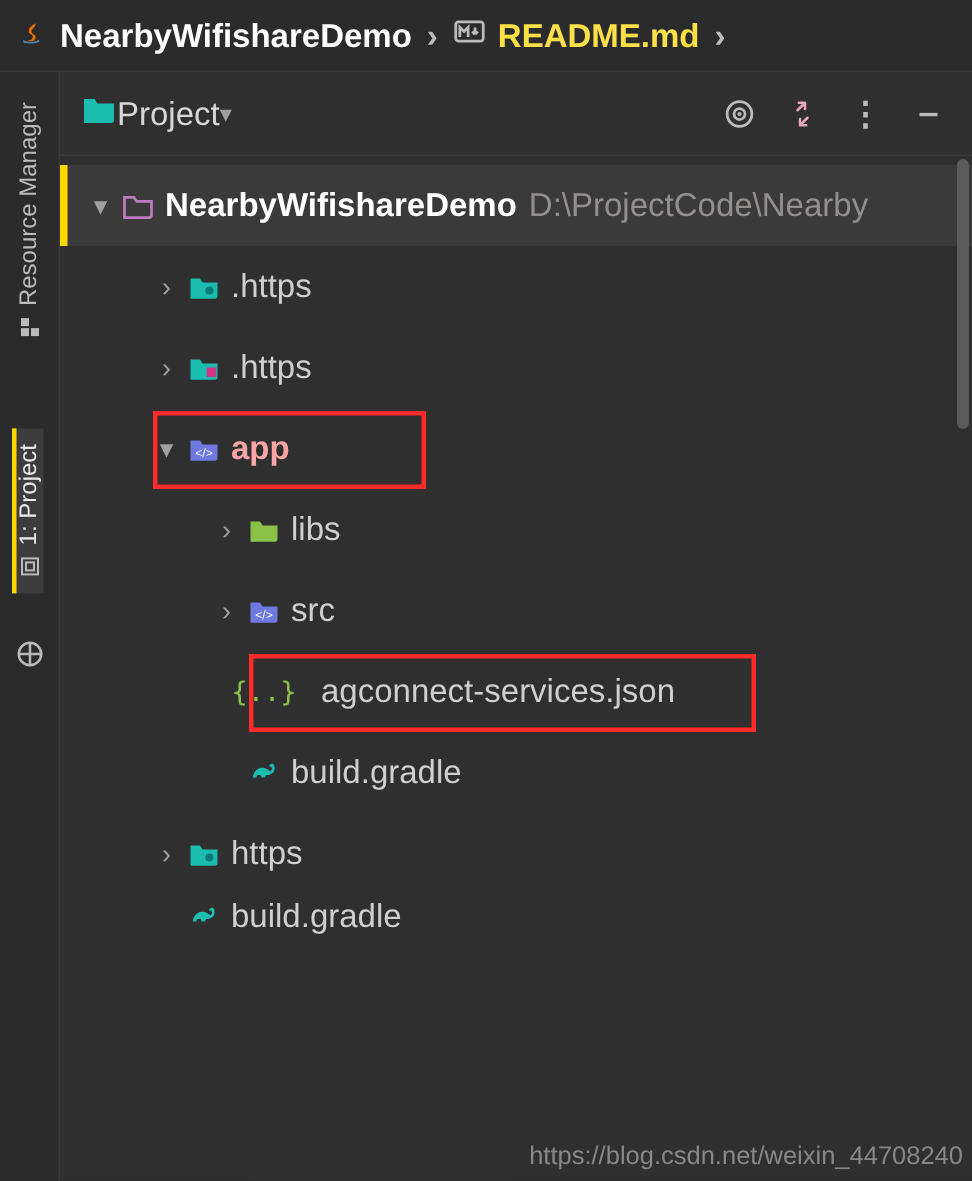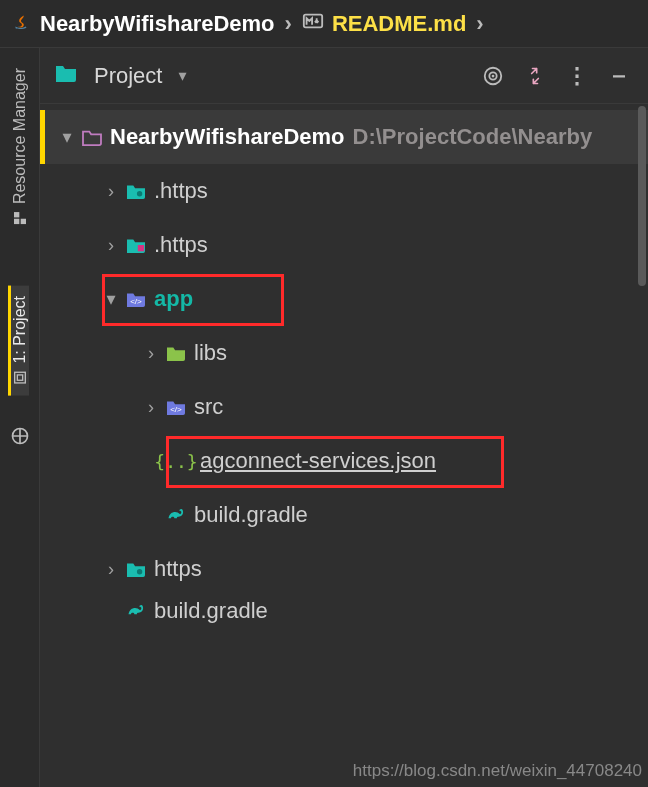--- a/index.html
+++ b/index.html
@@ -60,21 +60,21 @@
     overflow: hidden;
   }
   .panel-tb {
     height: 56px;
     display: flex; align-items: center;
     padding: 0 14px;
     background: #2f2f2f;
     border-bottom: 1px solid #3a3a3a;
   }
   .panel-title {
-    display: flex; align-items: center; gap: 16px;
+    display: flex; align-items: center; gap: 0;
     font-size: 22px; color: #d8d8d8;
   }
   .panel-tb .spacer { flex: 1; }
   .tb-btn { width: 30px; height: 30px; display:flex; align-items:center; justify-content:center; color:#bbb; margin-left: 12px; cursor:pointer; }
   .tb-btn svg { display:block; }
 
   
   .tree {
     flex: 1; overflow: hidden; padding-top: 6px;
     position: relative;
@@ -93,25 +93,25 @@
     color: #a0a0a0; font-size: 18px;
   }
   .node .indent { display:inline-block; }
   .node .icon { display:inline-flex; width:28px; justify-content:center; margin-right:4px; }
   .node .label { }
   .root-row {
     background: #3a3a3a;
     height: 54px;
   }
   .root-row .label { color: #fff; font-weight: bold; }
-  .root-row .path { color: #938f8f; margin-left: 8px; font-weight: bold; }
+  .root-row .path { color: #938f8f; margin-left: 8px; font-weight: normal; }
   .root-border {
     position:absolute; left:0; top:0; bottom:0; width:5px; background:#ffd600;
   }
-  .bold-app { color:#14b8a6; font-weight:bold; }
+  .bold-app { color:#fca5a5; font-weight:bold; }
 
   .hl-red {
     border: 3px solid #ff2a2a;
     position: absolute;
     pointer-events: none;
     z-index: 5;
   }
 
   .scrollbar-v {
     position:absolute; right:2px; top:2px; width:8px; height:180px;
@@ -278,21 +278,21 @@
                 <path fill="#6f7ae0" d="M2 4h7l2 3h11v10a2 2 0 0 1-2 2H2z"></path>
                 <text x="12" y="16" font-size="9" fill="#fff" text-anchor="middle">&lt;/&gt;</text>
               </svg>
           </span>
           <span class="label">src</span>
         </div>
 
         <div class="node">
           <span class="indent" style="width:122px;"></span>
           <span class="icon" style="color:#8bc34a; font-family:monospace; font-size:18px;">{..}</span>
-          <span class="label" style="margin-left:6px;text-decoration:underline;">agconnect-services.json</span>
+          <span class="label" style="margin-left:20px;">agconnect-services.json</span>
         </div>
 
 
         <div class="node">
           <span class="indent" style="width:122px;"></span>
           <span class="icon">
             <svg width="22" height="20" viewBox="0 0 24 24">
                 <path fill="#1abdb0" d="M20 6c-1-2-4-1-4 1 3 0 3 3 1 4l-3-2c-4-2-10 0-11 7h3c0-2 1-2 2-2s2 0 2 2h3c0-2 1-2 2-2 3 0 7-3 5-8z"></path>
               </svg>
           </span>

